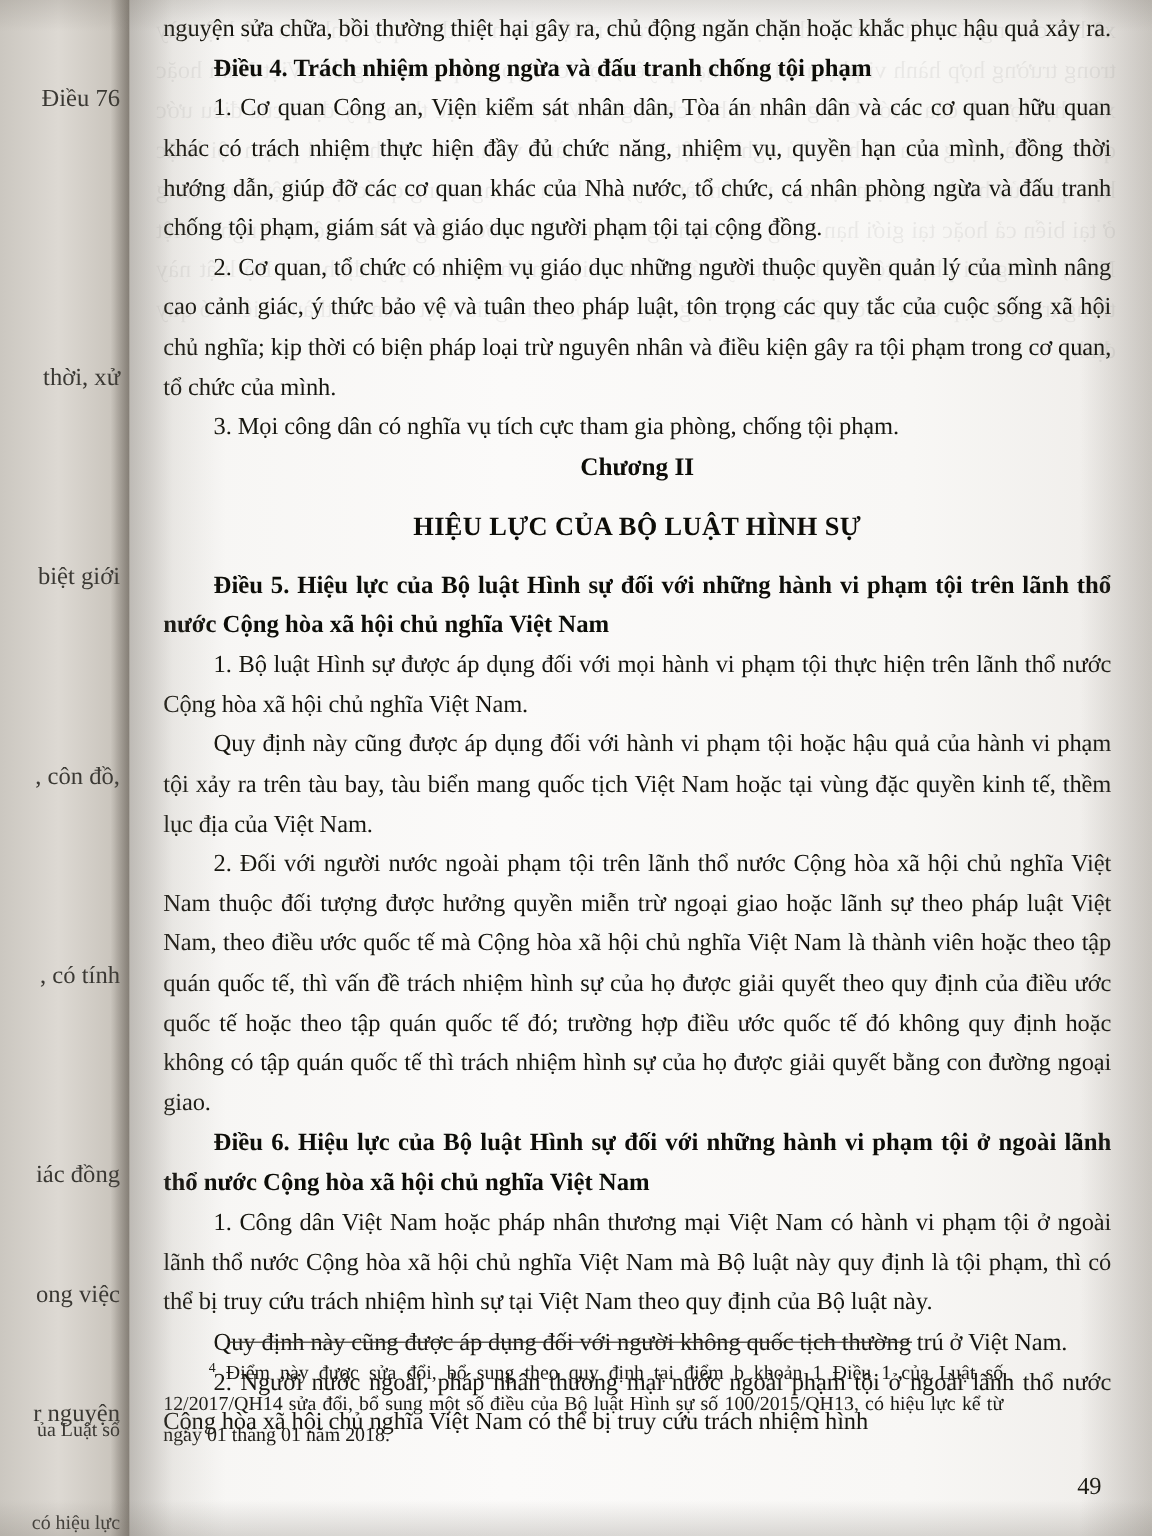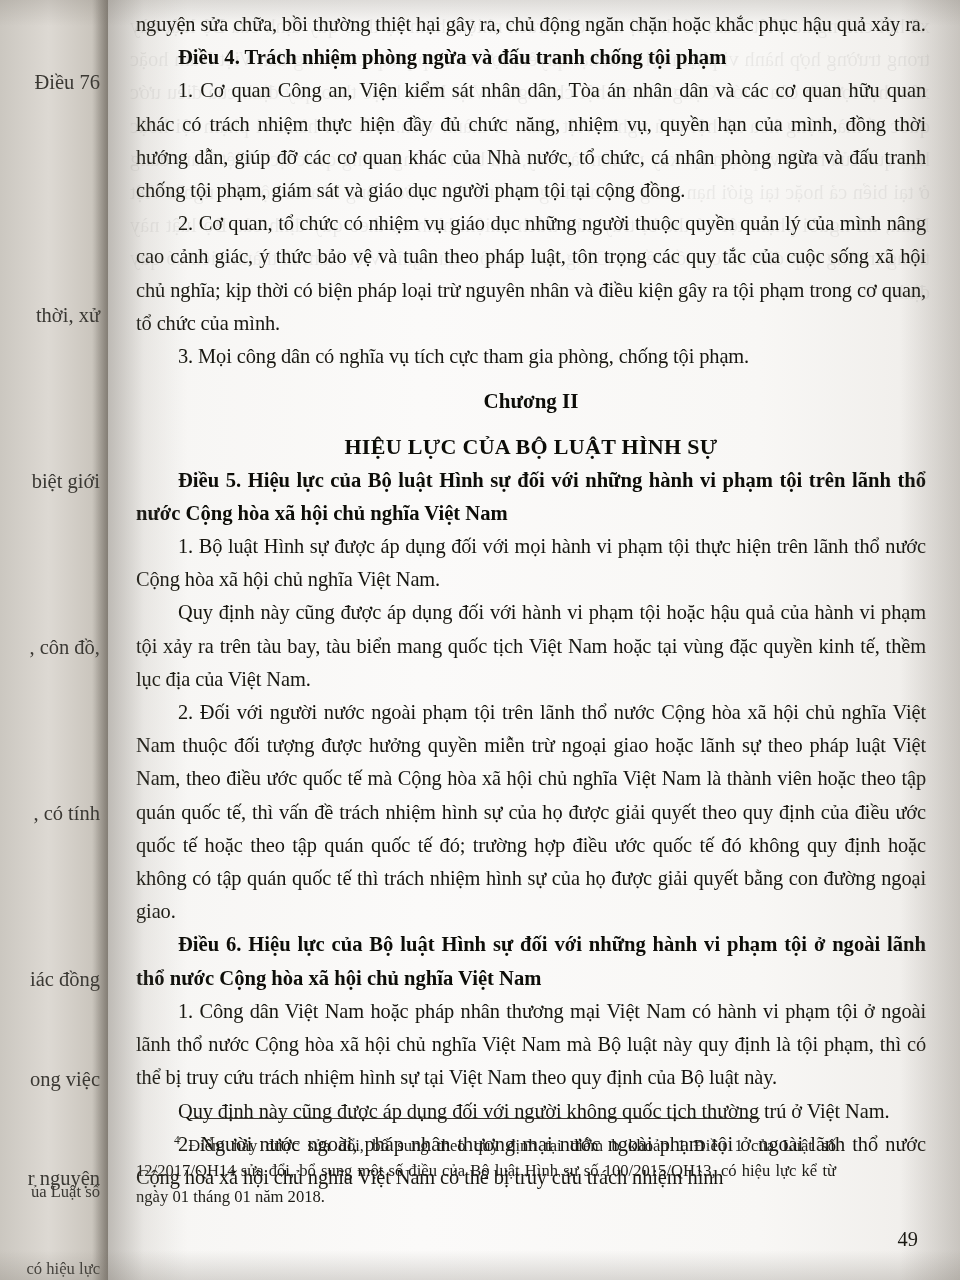--- a/index.html
+++ b/index.html
@@ -96,29 +96,29 @@
     margin: 0;
     font-size: 20.6px;
     line-height: 33.2px;
     font-weight: bold;
     text-align: justify;
     text-indent: 42px;
     color: #0d0d08;
   }
 
   .chapter {
-    margin: 12px;
+    margin: 0;
     text-align: center;
     font-weight: bold;
     font-size: 21px;
     line-height: 33.2px;
     color: #0d0d08;
   }
   .chapter-title {
-    margin: 0;
+    margin: 16px;
     text-align: center;
     font-weight: bold;
     font-size: 22px;
     line-height: 33.2px;
     letter-spacing: 0.3px;
     color: #0d0d08;
   }
 
   
   .footnote-rule {

